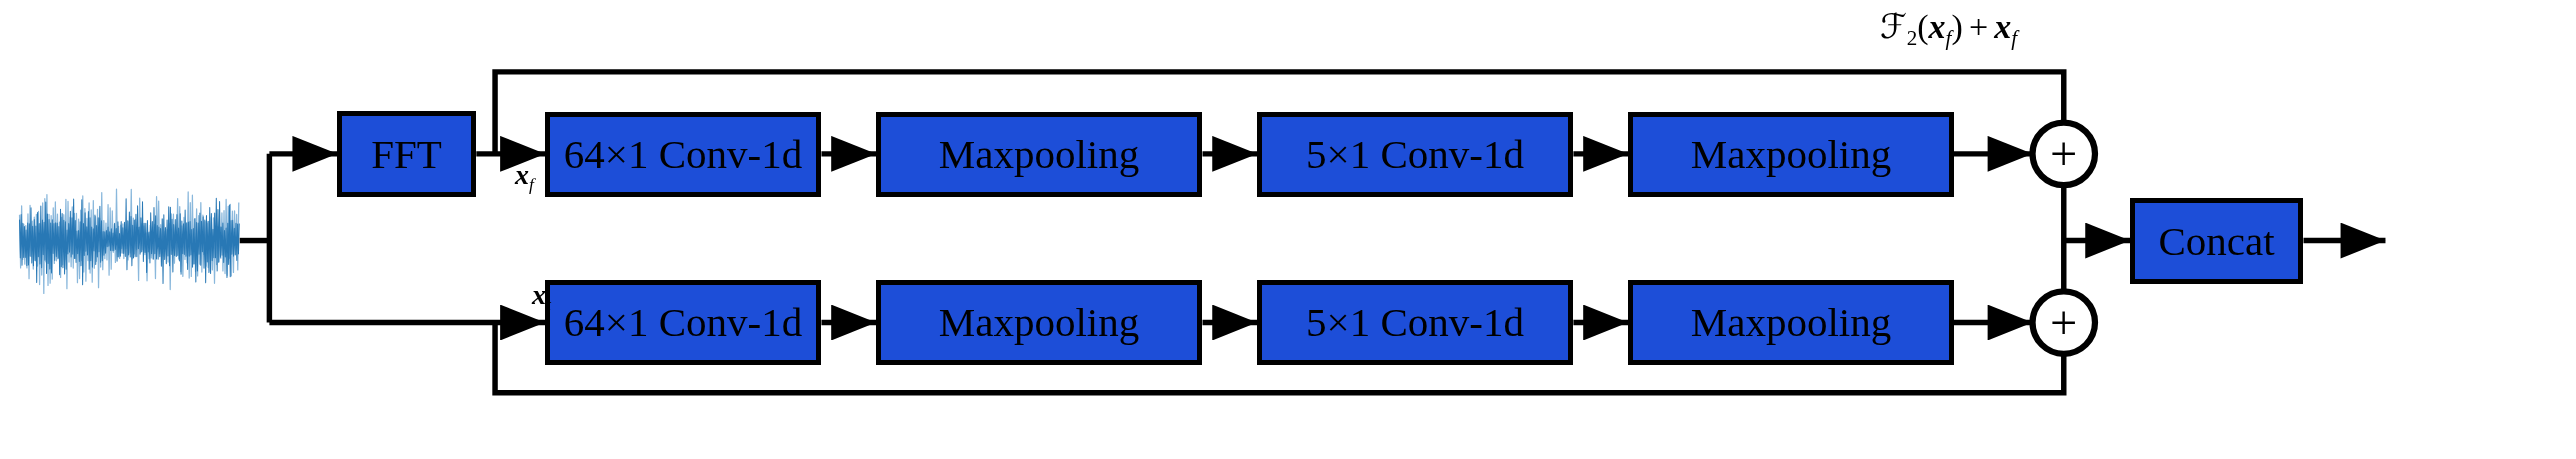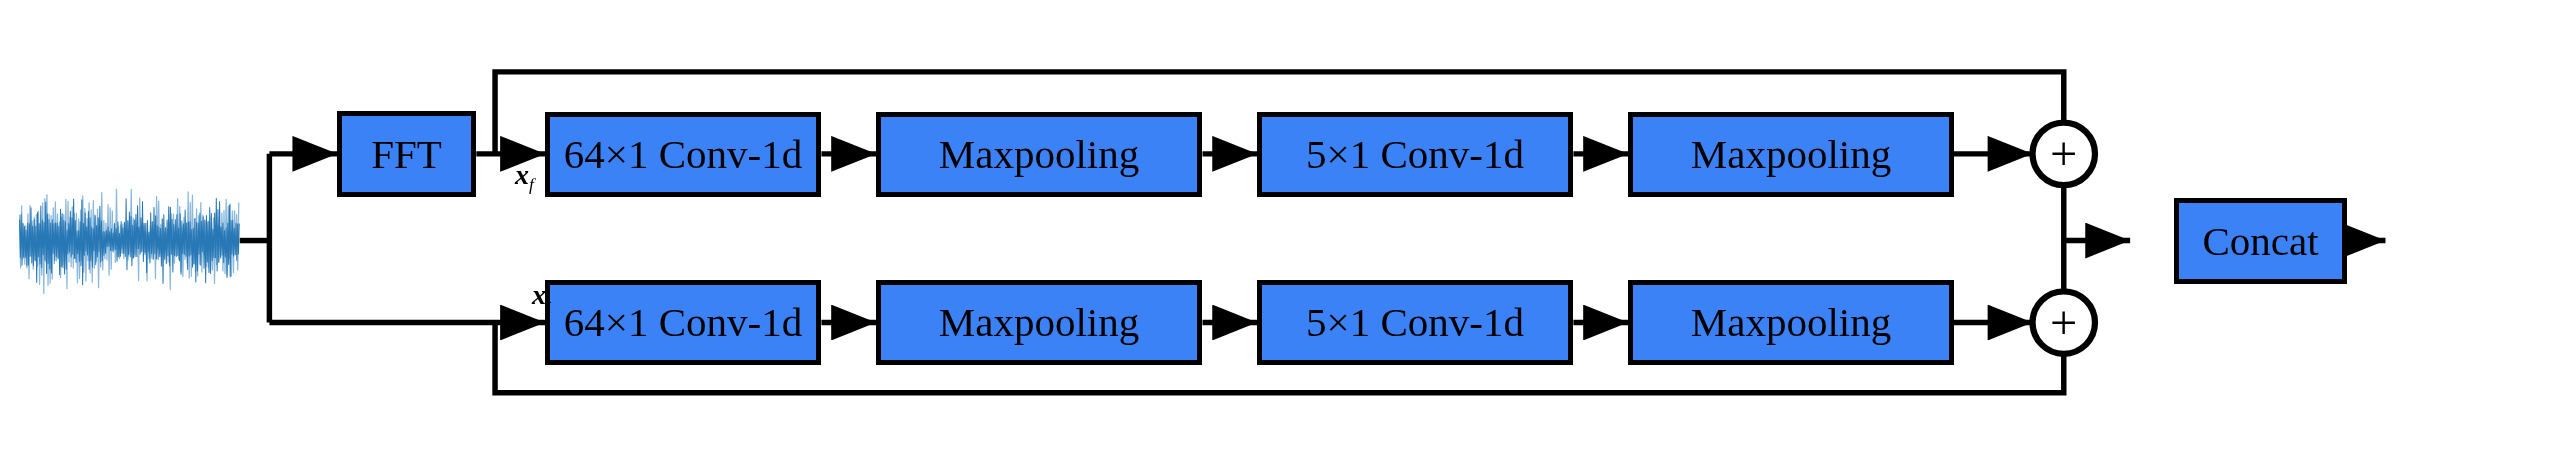--- a/index.html
+++ b/index.html
@@ -8,28 +8,28 @@
     width:2576px;height:460px;
     background:#ffffff;
     font-family:"Liberation Serif", serif;
     overflow:hidden;
   }
   #wires{position:absolute;left:0;top:0;width:2576px;height:460px;}
   .box{
     position:absolute;
     box-sizing:border-box;
     border:5.5px solid #000;
-    background:#3b82f6;
+    background:#1d4ed8;
     display:flex;align-items:center;justify-content:center;
     font-size:41px;color:#000;line-height:1;
     white-space:nowrap;
   }
   .row-top{top:112px;height:85px;}
   .row-bot{top:280px;height:85px;}
-  .row-mid{top:198px;height:86px;margin-left:44px;}
+  .row-mid{top:198px;height:86px;}
   .math-label{
     position:absolute;
     font-size:34px;color:#000;line-height:1;white-space:nowrap;
   }
   .io-label{
     position:absolute;
     font-size:28px;color:#000;line-height:1;white-space:nowrap;margin-left:29px;
   }
   .mvar{font-style:italic;font-weight:bold;}
   .msub{font-size:0.62em;vertical-align:-0.32em;}
@@ -133,16 +133,19 @@
   </div>
 
   <div class="io-label" style="left:486px;top:161px;">
     <span class="mvar">x</span><span class="msub mital">f</span>
   </div>
 
   <div class="io-label" style="left:503px;top:281px;">
     <span class="mvar">x</span><span class="msub mital">t</span>
   </div>
 
+  <div class="math-label" style="left:1880px;top:9.4px;">
+    <span class="scriptF">ℱ</span><span class="msub">2</span><span>(</span><span class="mvar">x</span><span class="msub mital">f</span><span>)</span><span class="mop">+</span><span class="mvar">x</span><span class="msub mital">f</span>
+  </div>
 
 
 </div>
 
 
 </body></html>

